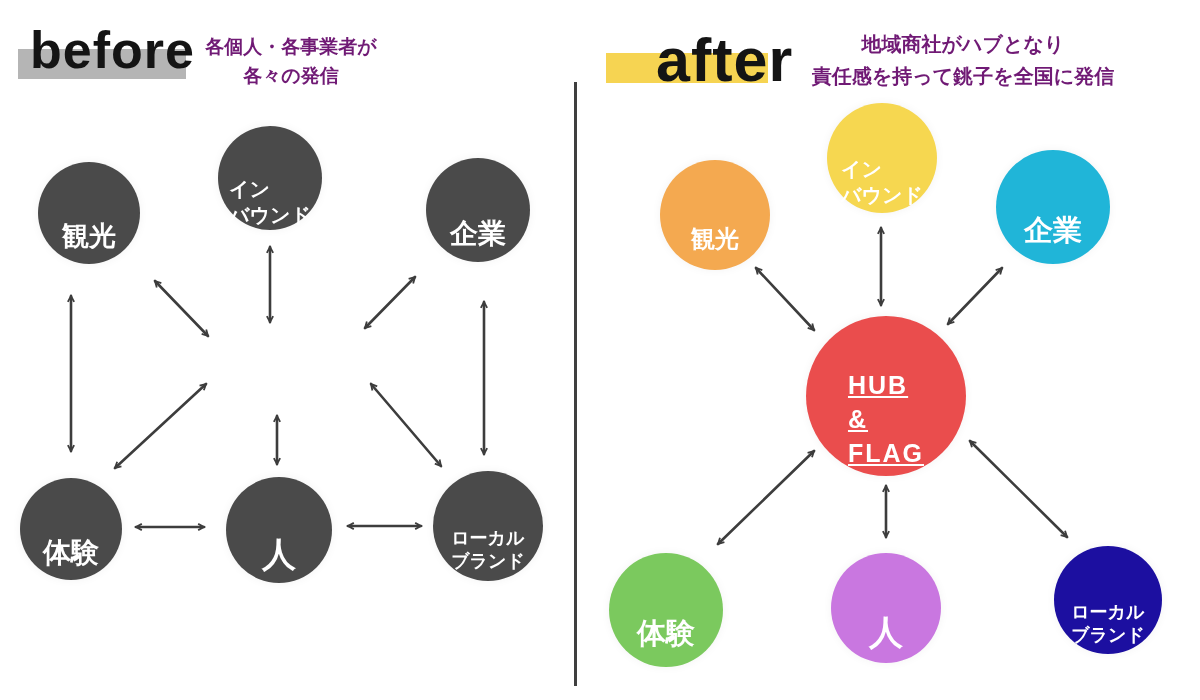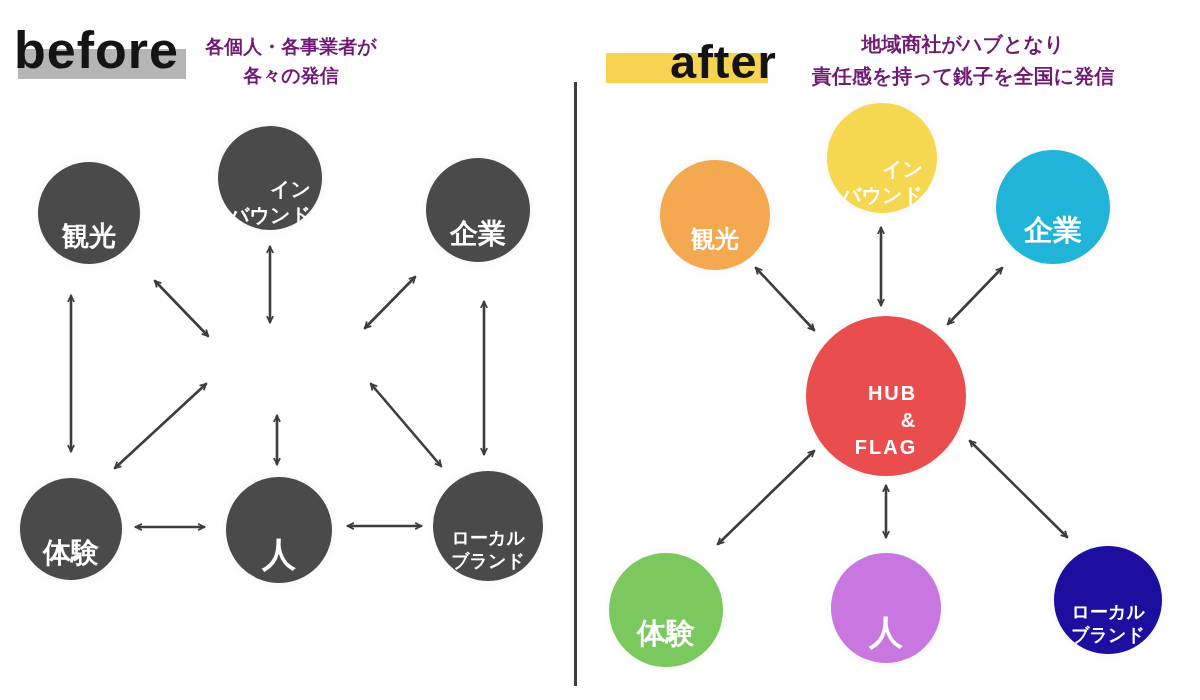--- a/index.html
+++ b/index.html
@@ -32,21 +32,21 @@
     white-space:pre-line;line-height:1.55;
   }
   
   .node{
     position:absolute;border-radius:50%;
     display:flex;align-items:center;justify-content:center;
     box-shadow:0 0 10px rgba(0,0,0,0.05);
     z-index:3;
   }
   .node-label{
-    color:#ffffff;font-weight:800;text-align:right;
+    color:#ffffff;font-weight:800;text-align:left;
     white-space:pre-line;line-height:1.3;margin-top:48px;
   }
 </style>
 </head>
 <body>
 
 <div class="canvas">
 
   <svg class="arrows" viewBox="0 0 1200 700">
     <defs>
@@ -70,26 +70,26 @@
     <line x1="881" y1="228" x2="881" y2="305" marker-start="url(#ah)" marker-end="url(#ah)"></line>
     <line x1="1002" y1="268" x2="948" y2="324" marker-start="url(#ah)" marker-end="url(#ah)"></line>
     <line x1="814" y1="451" x2="718" y2="544" marker-start="url(#ah)" marker-end="url(#ah)"></line>
     <line x1="886" y1="486" x2="886" y2="537" marker-start="url(#ah)" marker-end="url(#ah)"></line>
     <line x1="970" y1="441" x2="1067" y2="537" marker-start="url(#ah)" marker-end="url(#ah)"></line>
   </svg>
 
   <div class="divider"></div>
 
   <div class="hl-bar" style="left: 18px; top: 49px; width: 168px; height: 30px; background-color: rgb(181, 181, 181);"></div>
-  <div class="hl-title" style="left:14px;top:24px;font-size:52px;">before</div>
+  <div class="hl-title" style="left:30px;top:24px;font-size:52px;">before</div>
   <div class="subtitle" style="left:186px;top:32px;width:210px;text-align:center;font-size:19px;">各個人・各事業者が
 各々の発信</div>
 
   <div class="hl-bar" style="left: 606px; top: 53px; width: 162px; height: 30px; background-color: rgb(246, 212, 82);"></div>
-  <div class="hl-title" style="left:670px;top:30px;font-size:47px;margin-top:8px;">after</div>
+  <div class="hl-title" style="left:656px;top:30px;font-size:61px;">after</div>
   <div class="subtitle" style="left:793px;top:28px;width:340px;text-align:center;font-size:20px;line-height:1.6;">地域商社がハブとなり
 責任感を持って銚子を全国に発信</div>
 
   <div class="node" style="left: 38px; top: 162px; width: 102px; height: 102px; background-color: rgb(74, 74, 74);">
     <span class="node-label" style="font-size:27px;">観光</span>
   </div>
   <div class="node" style="left: 218px; top: 126px; width: 104px; height: 104px; background-color: rgb(74, 74, 74);">
     <span class="node-label" style="font-size:20px;">イン
 バウンド</span>
   </div>
@@ -111,21 +111,21 @@
     <span class="node-label" style="font-size:24px;">観光</span>
   </div>
   <div class="node" style="left: 827px; top: 103px; width: 110px; height: 110px; background-color: rgb(246, 215, 80);">
     <span class="node-label" style="font-size:20px;">イン
 バウンド</span>
   </div>
   <div class="node" style="left: 996px; top: 150px; width: 114px; height: 114px; background-color: rgb(32, 181, 216);">
     <span class="node-label" style="font-size:29px;">企業</span>
   </div>
   <div class="node" style="left: 806px; top: 316px; width: 160px; height: 160px; background-color: rgb(234, 77, 77);">
-    <span class="node-label" style="font-size:20px;letter-spacing:2px;line-height:1.35;">HUB
+    <span class="node-label" style="font-size:25px;letter-spacing:2px;line-height:1.35;text-decoration:underline;">HUB
 &amp;
 FLAG</span>
   </div>
   <div class="node" style="left: 609px; top: 553px; width: 114px; height: 114px; background-color: rgb(123, 201, 94);">
     <span class="node-label" style="font-size:29px;">体験</span>
   </div>
   <div class="node" style="left: 831px; top: 553px; width: 110px; height: 110px; background-color: rgb(201, 119, 224);">
     <span class="node-label" style="font-size:34px;">人</span>
   </div>
   <div class="node" style="left: 1054px; top: 546px; width: 108px; height: 108px; background-color: rgb(28, 15, 160);">

